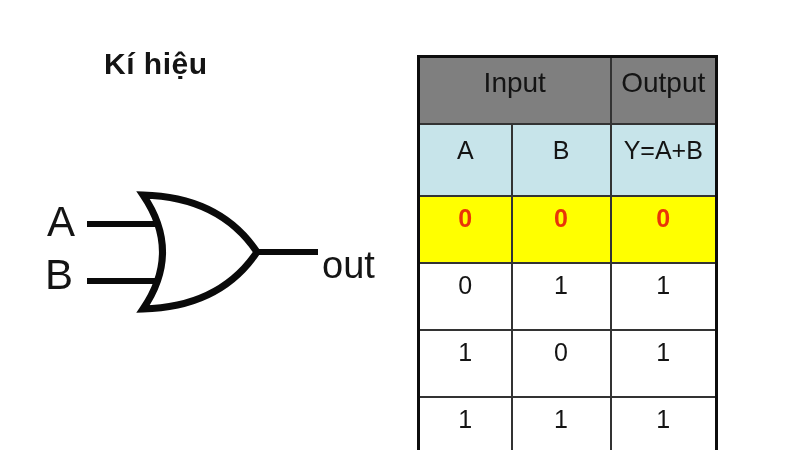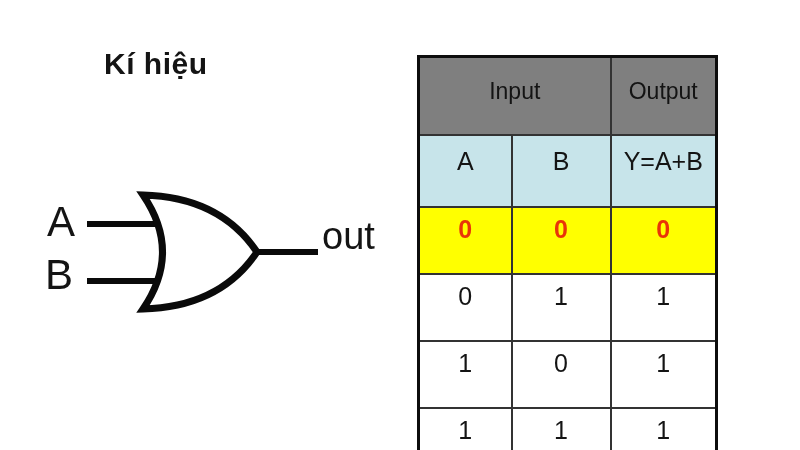--- a/index.html
+++ b/index.html
@@ -20,35 +20,35 @@
   .title{
     position:absolute;left:104px;top:47px;
     font-size:30px;font-weight:600;letter-spacing:0.5px;color:#141414;
   }
   .gate-wrap{position:absolute;left:85px;top:188px;width:240px;height:132px;}
   .gate-label{
     position:absolute;font-size:42px;color:#141414;line-height:1;
   }
   .label-a{left:47px;top:201px;}
   .label-b{left:45px;top:254px;}
-  .label-out{left:322px;top:217px;font-size:38px;}
+  .label-out{left:322px;top:246px;font-size:38px;}
   .tt{
     position:absolute;left:417px;top:55px;
     border-collapse:collapse;table-layout:fixed;
     background:#ffffff;
   }
   .tt, .tt th, .tt td{border:2px solid var(--border);}
   .tt{border:3px solid #0d0d0d;}
   .tt th, .tt td{
     text-align:center;vertical-align:top;
     font-weight:normal;color:#141414;
     font-size:25px;
   }
   .col-a{width:93px;} .col-b{width:99px;} .col-y{width:106px;}
-  tr.group-row th{background:var(--header-bg);height:55px;font-size:23px;padding-top:20px;}
+  tr.group-row th{background:var(--header-bg);height:55px;font-size:28px;padding-top:9px;}
   tr.sub-row th{background:var(--subheader-bg);height:58px;padding-top:11px;}
   tr.data-row td{height:57px;padding-top:7px;background:#ffffff;}
   tr.data-row.hl td{background:var(--highlight-bg);color:var(--highlight-text);font-weight:bold;}
 </style>
 </head>
 <body>
 
 <div class="frame">
 
   <div class="title">Kí hiệu</div>

